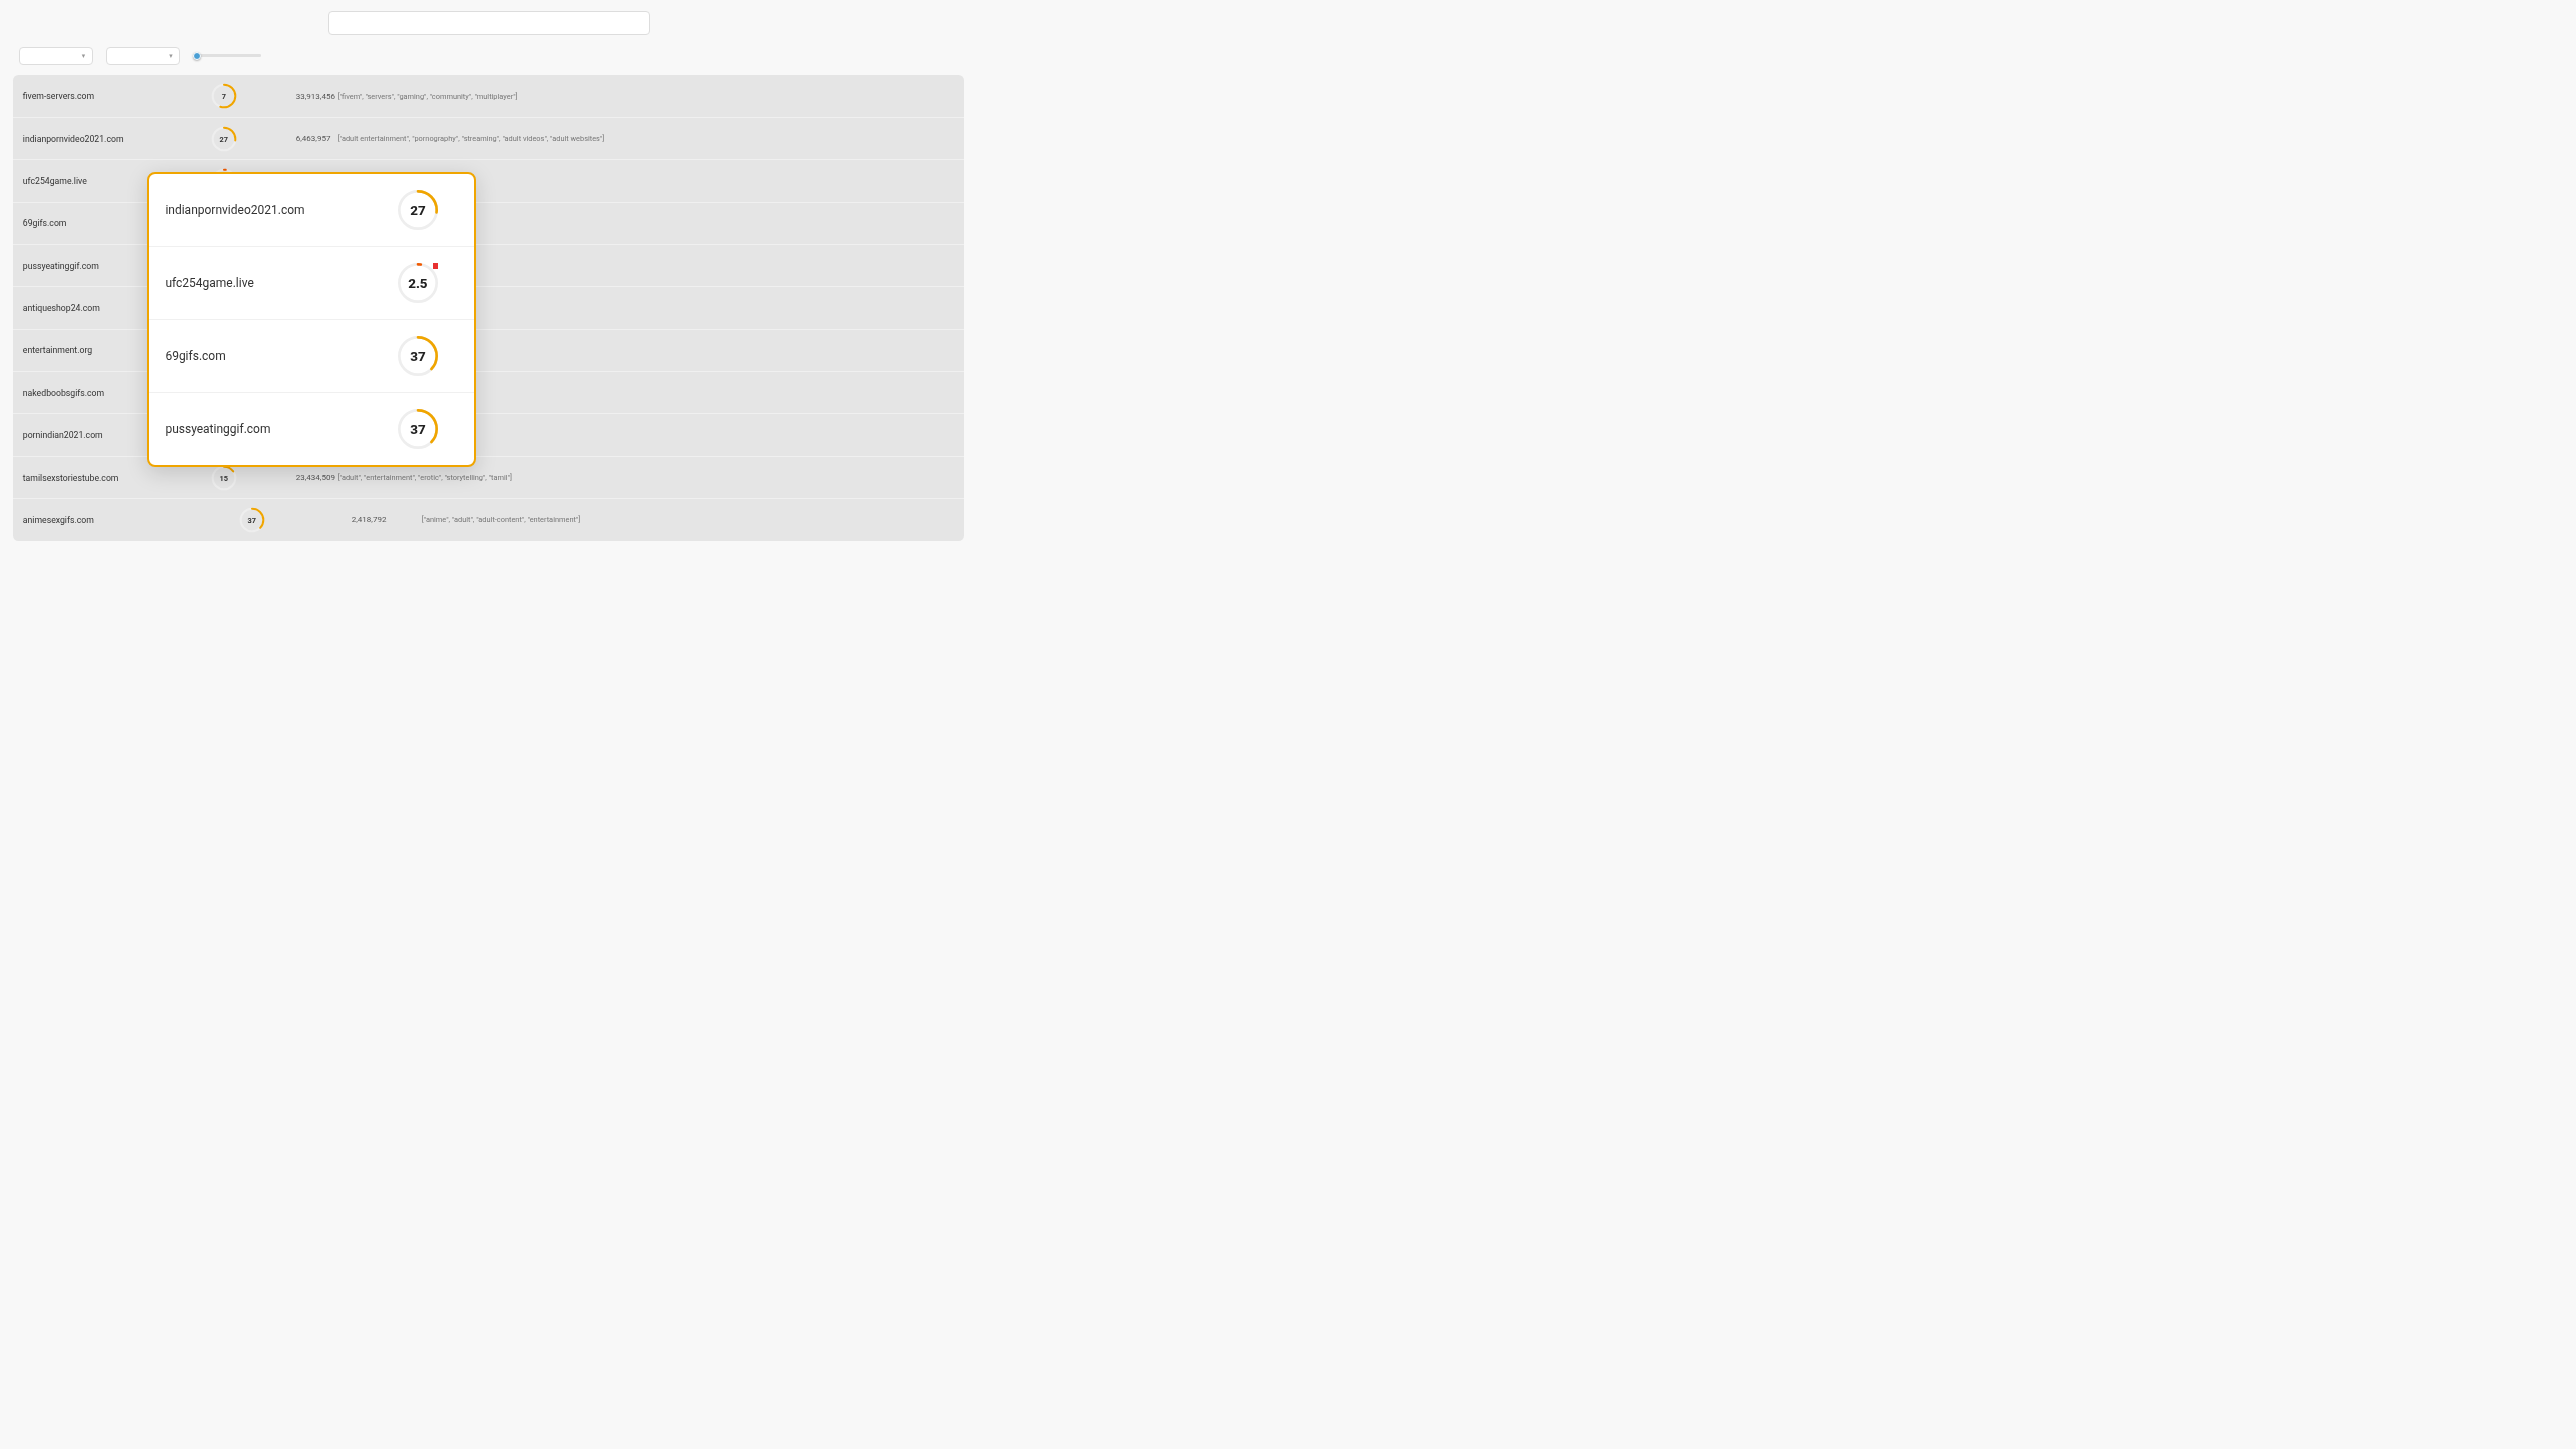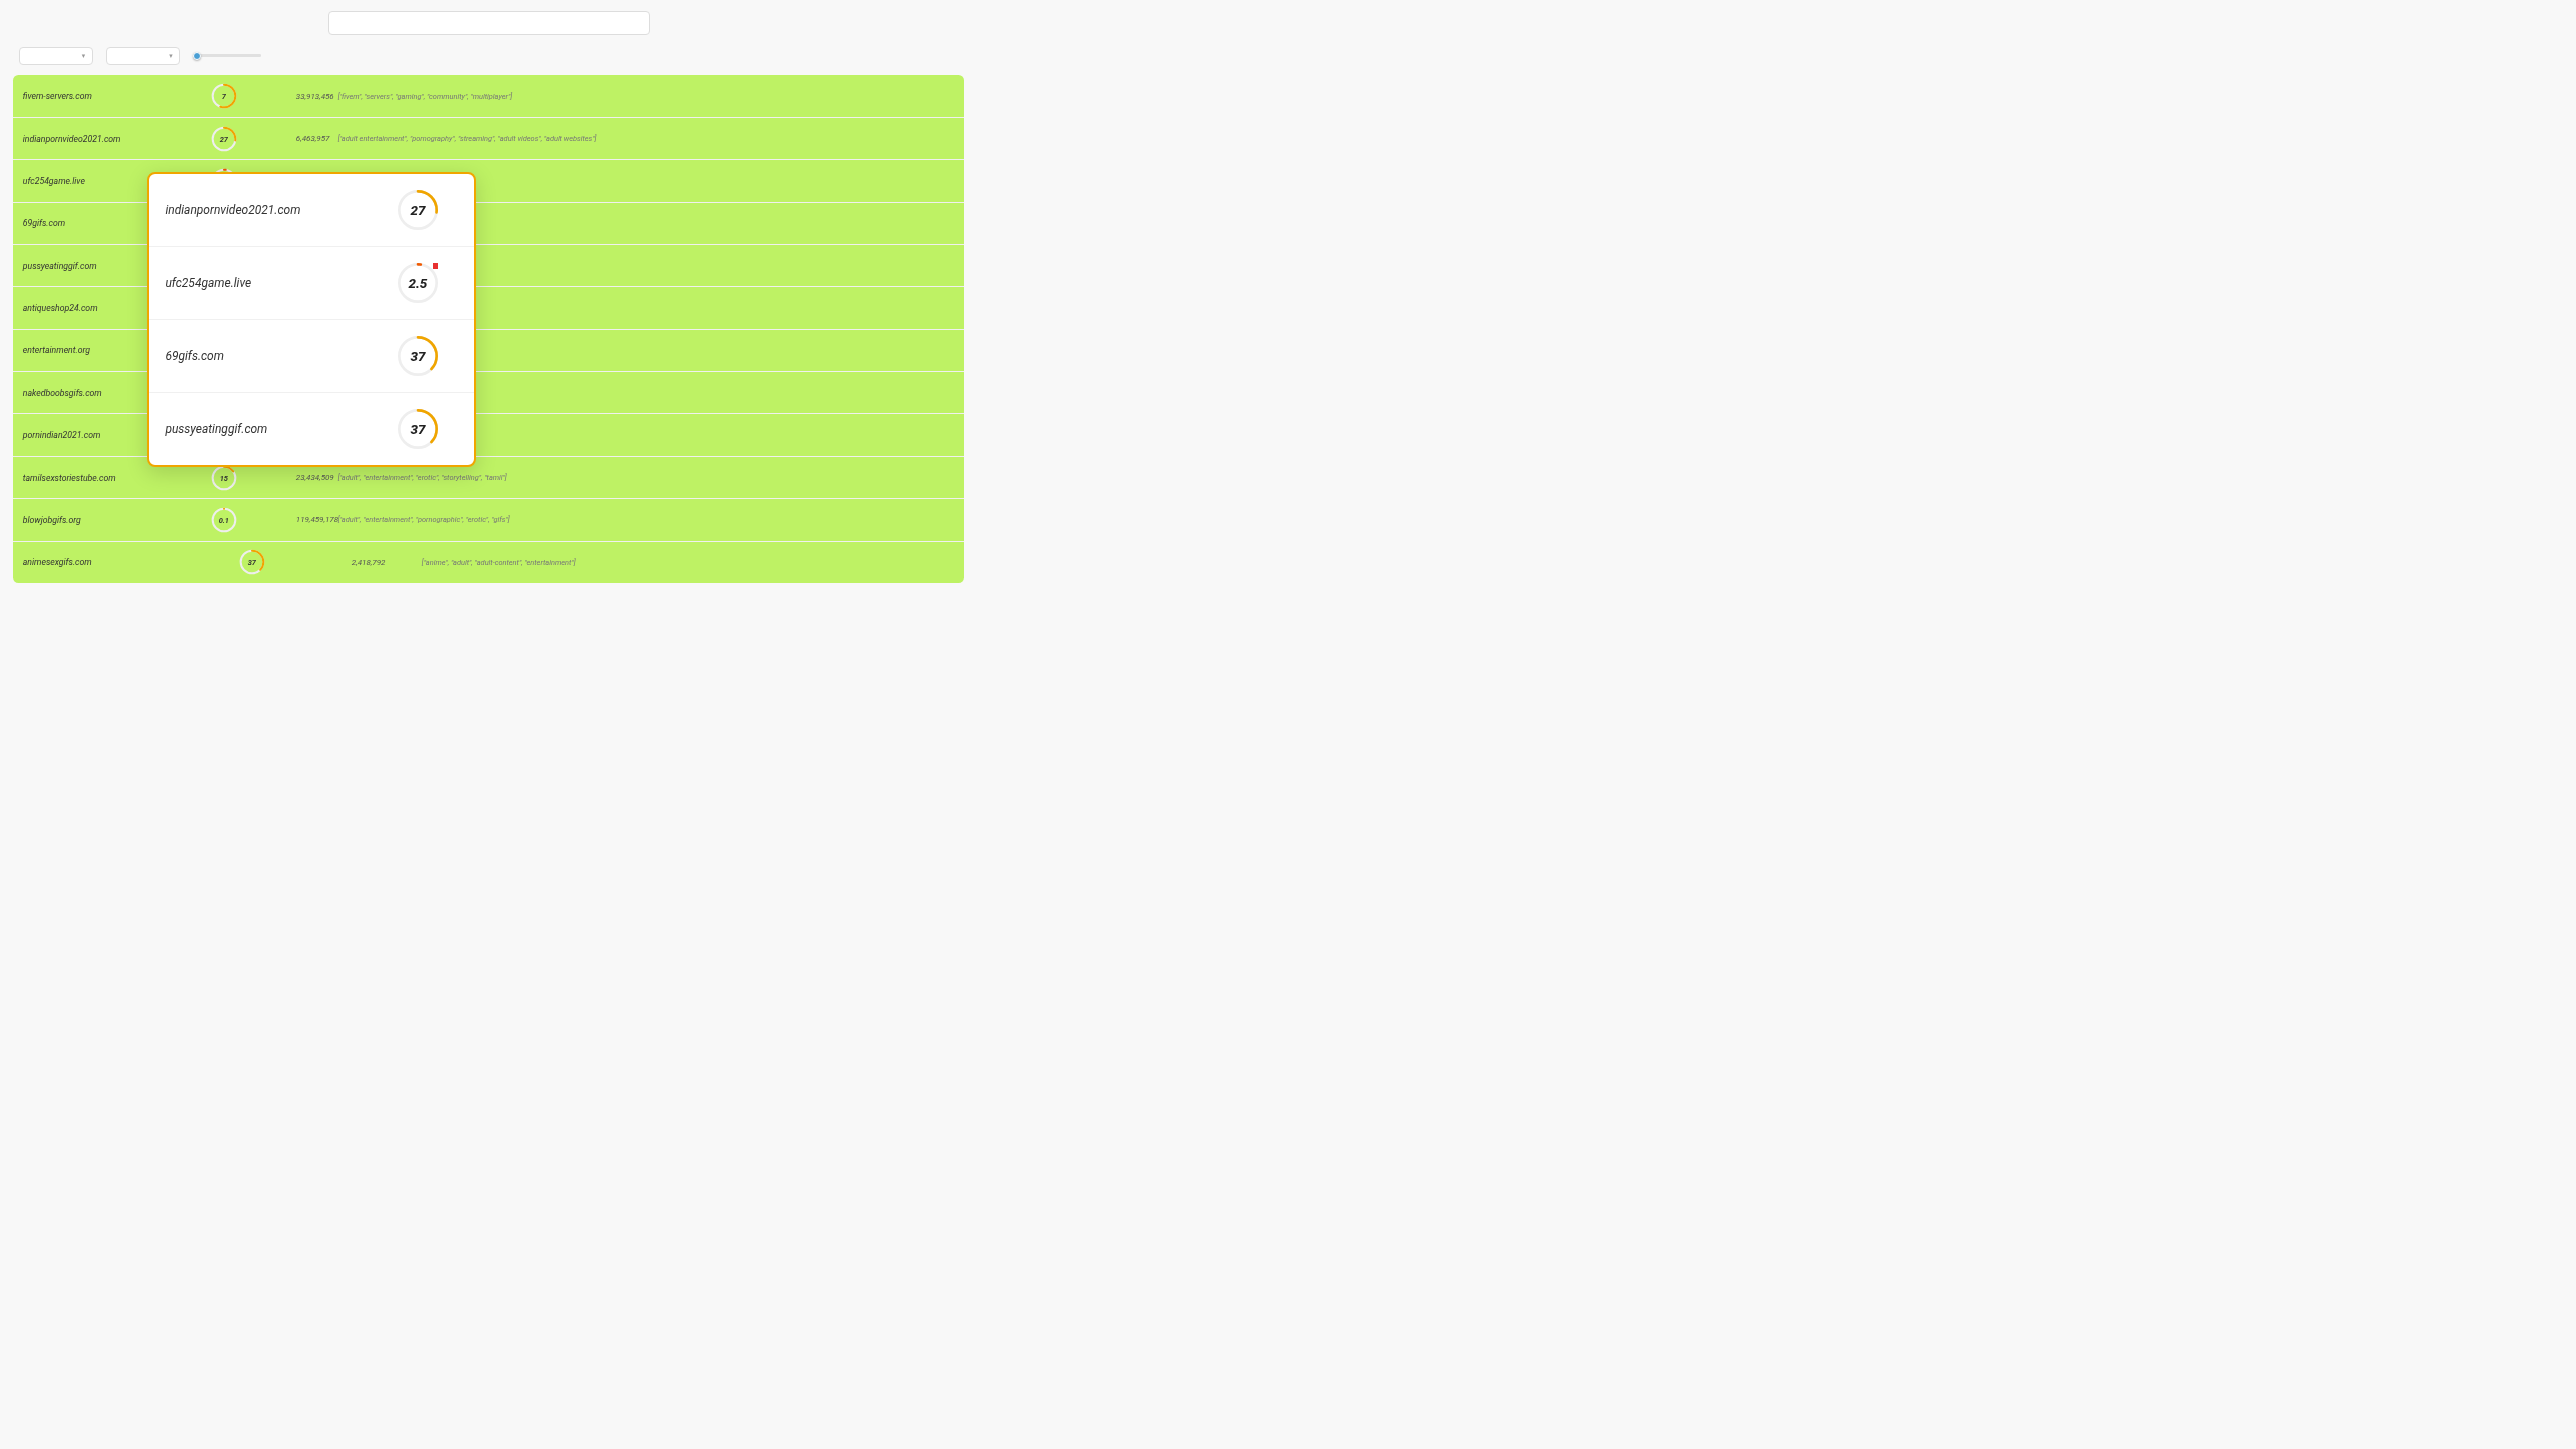--- a/index.html
+++ b/index.html
@@ -110,25 +110,24 @@
       width: 8px;
       height: 8px;
       background: #4a9fd4;
       border-radius: 50%;
       border: 1.3px solid #fff;
       box-shadow: 0 0.7px 2px rgba(0,0,0,0.3);
     }
 
     
     .table-container {
-      background: #bef264;
+      background: #e5e5e5;
       border-radius: 5.4px;
       overflow: visible;
       position: relative;
-      font-style: italic;
     }
     .table-row {
       display: grid;
       grid-template-columns: 174px 54px 87px 1fr;
       border-bottom: 0.7px solid #f0f0f0;
       align-items: center;
       padding: 6.7px 9.4px;
       position: relative;
     }
     .table-row:last-child {
@@ -400,34 +399,20 @@
           <circle cx="21" cy="21" r="17" fill="none" stroke="#eee" stroke-width="3"></circle>
           <circle cx="21" cy="21" r="17" fill="none" stroke="#f0a500" stroke-width="3" stroke-dasharray="16.02 90.79" stroke-linecap="round"></circle>
         </svg>
         <span class="score-text">15</span>
       </div>
     </div>
     <span class="traffic-num">23,434,509</span>
     <span class="tags-cell">["adult", "entertainment", "erotic", "storytelling", "tamil"]</span>
   </div>
         <div class="table-row">
-    <span class="domain-name">blowjobgifs.org</span>
-    <div class="score-circle-wrap">
-      <div class="score-circle">
-        <svg viewBox="0 0 42 42">
-          <circle cx="21" cy="21" r="17" fill="none" stroke="#eee" stroke-width="3"></circle>
-          <circle cx="21" cy="21" r="17" fill="none" stroke="#f0a500" stroke-width="3" stroke-dasharray="0.11 106.71" stroke-linecap="round"></circle>
-        </svg>
-        <span class="score-text">0.1</span>
-      </div>
-    </div>
-    <span class="traffic-num">119,459,178</span>
-    <span class="tags-cell">["adult", "entertainment", "pornographic", "erotic", "gifs"]</span>
-  </div>
-        <div class="table-row">
     <span class="domain-name">animesexgifs.com</span>
     <div class="score-circle-wrap">
       <div class="score-circle">
         <svg viewBox="0 0 42 42">
           <circle cx="21" cy="21" r="17" fill="none" stroke="#eee" stroke-width="3"></circle>
           <circle cx="21" cy="21" r="17" fill="none" stroke="#f0a500" stroke-width="3" stroke-dasharray="39.52 67.29" stroke-linecap="round"></circle>
         </svg>
         <span class="score-text">37</span>
       </div>
     </div>

